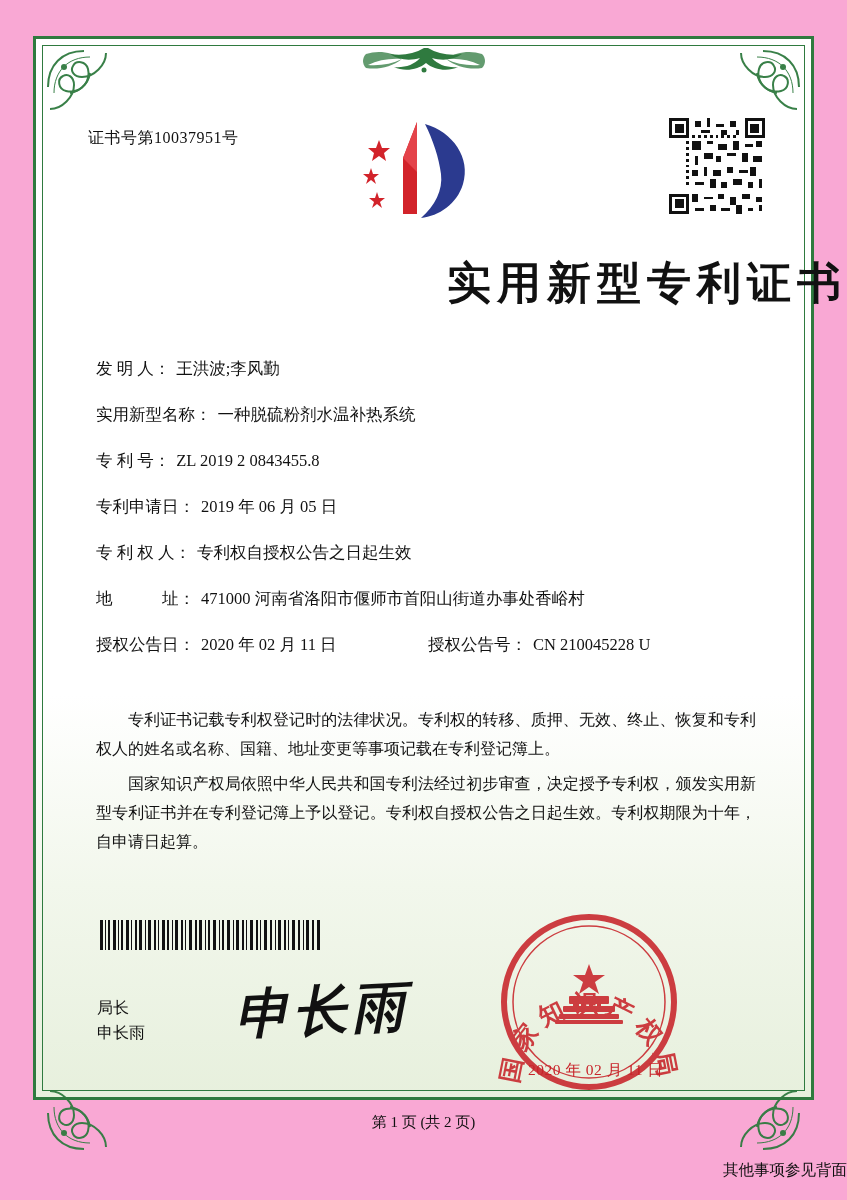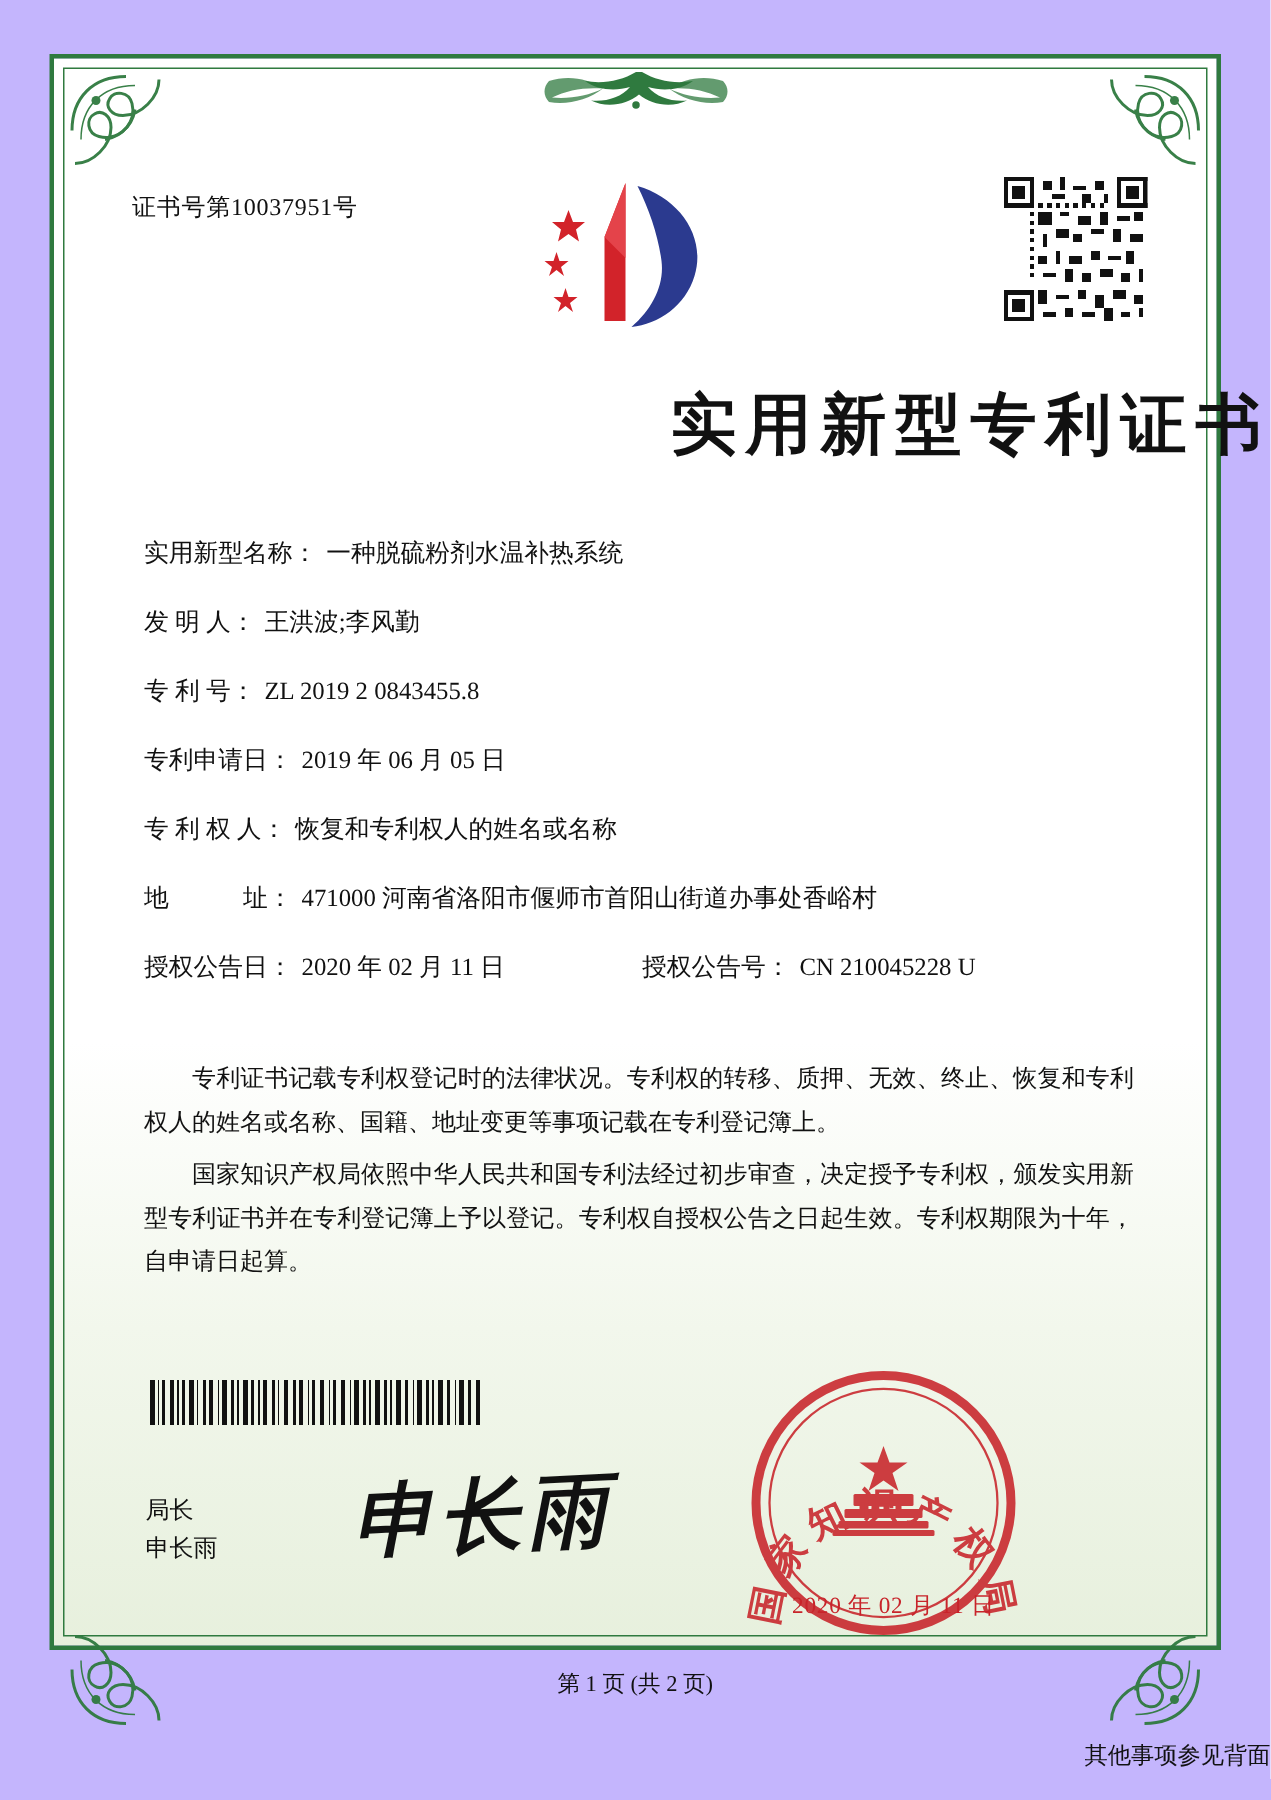--- a/index.html
+++ b/index.html
@@ -15,21 +15,21 @@
     position: relative;
     overflow: hidden;
   }
 
   
   .certificate {
     position: absolute;
     left: 0; top: 0;
     width: 847px;
     height: 1200px;
-    background: #c4b5fd;
+    background: #f9a8d4;
   }
   .border-outer {
     position: absolute;
     left: 33px;
     top: 36px;
     width: 781px;
     height: 1064px;
     border: 3px solid #2f7a3f;
     box-sizing: border-box;
     background: linear-gradient(180deg,#ffffff 0%,#ffffff 62%,#f2f7ec 80%,#e7f0dd 100%);
@@ -384,38 +384,38 @@
         <rect x="27" y="31" width="2" height="1"></rect>
           <rect x="31" y="30" width="1" height="2"></rect>
       </g>
     </svg>
   </div>
 
   <div class="cert-title">实用新型专利证书</div>
 
   <div class="fields">
     <div class="field-row">
+      <span class="field-label">发 明 人：</span>
+      <span class="field-value">王洪波;李风勤</span>
+    </div>
+    <div class="field-row">
       <span class="field-label">实用新型名称：</span>
       <span class="field-value">一种脱硫粉剂水温补热系统</span>
-    </div>
-    <div class="field-row">
-      <span class="field-label">发 明 人：</span>
-      <span class="field-value">王洪波;李风勤</span>
     </div>
     <div class="field-row">
       <span class="field-label">专 利 号：</span>
       <span class="field-value">ZL 2019 2 0843455.8</span>
     </div>
     <div class="field-row">
       <span class="field-label">专利申请日：</span>
       <span class="field-value">2019 年 06 月 05 日</span>
     </div>
     <div class="field-row">
       <span class="field-label">专 利 权 人：</span>
-      <span class="field-value">恢复和专利权人的姓名或名称</span>
+      <span class="field-value">专利权自授权公告之日起生效</span>
     </div>
     <div class="field-row">
       <span class="field-label">地　　　址：</span>
       <span class="field-value">471000 河南省洛阳市偃师市首阳山街道办事处香峪村</span>
     </div>
     <div class="field-row dual">
       <span class="field-label">授权公告日：</span>
       <span class="field-value">2020 年 02 月 11 日</span>
       <span class="field-label2">授权公告号：</span>
       <span class="field-value2">CN 210045228 U</span>

